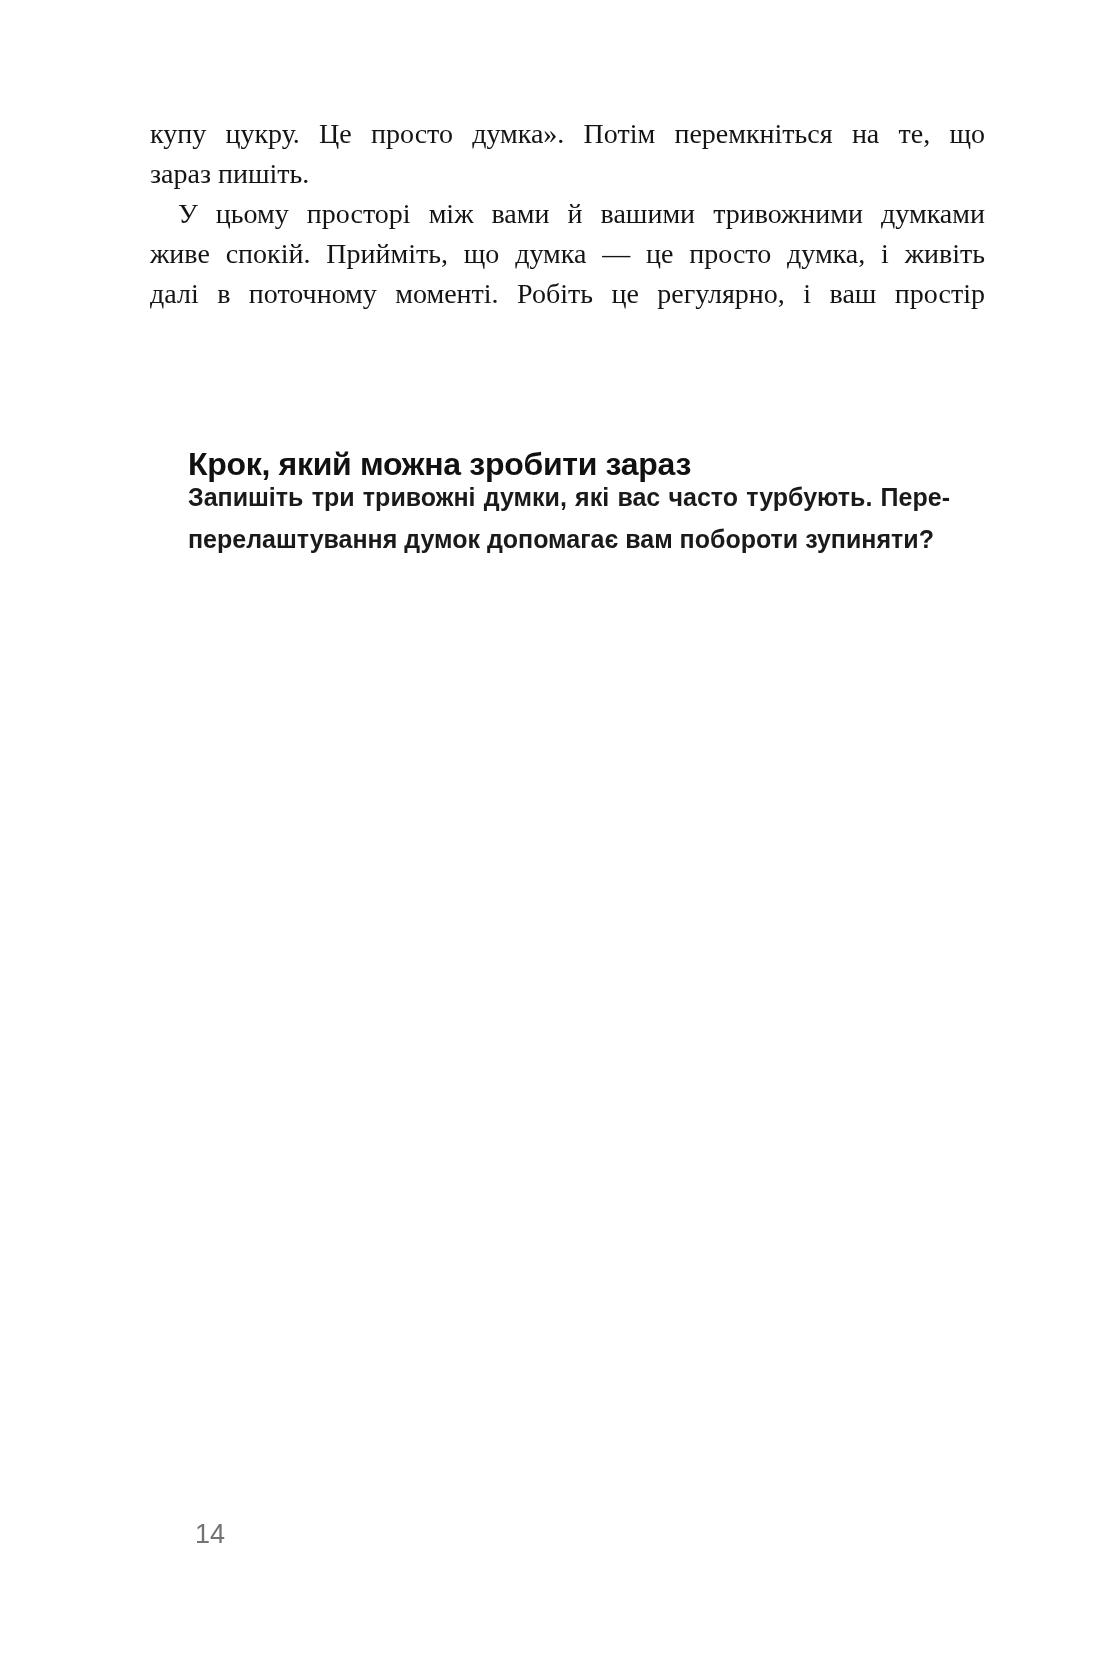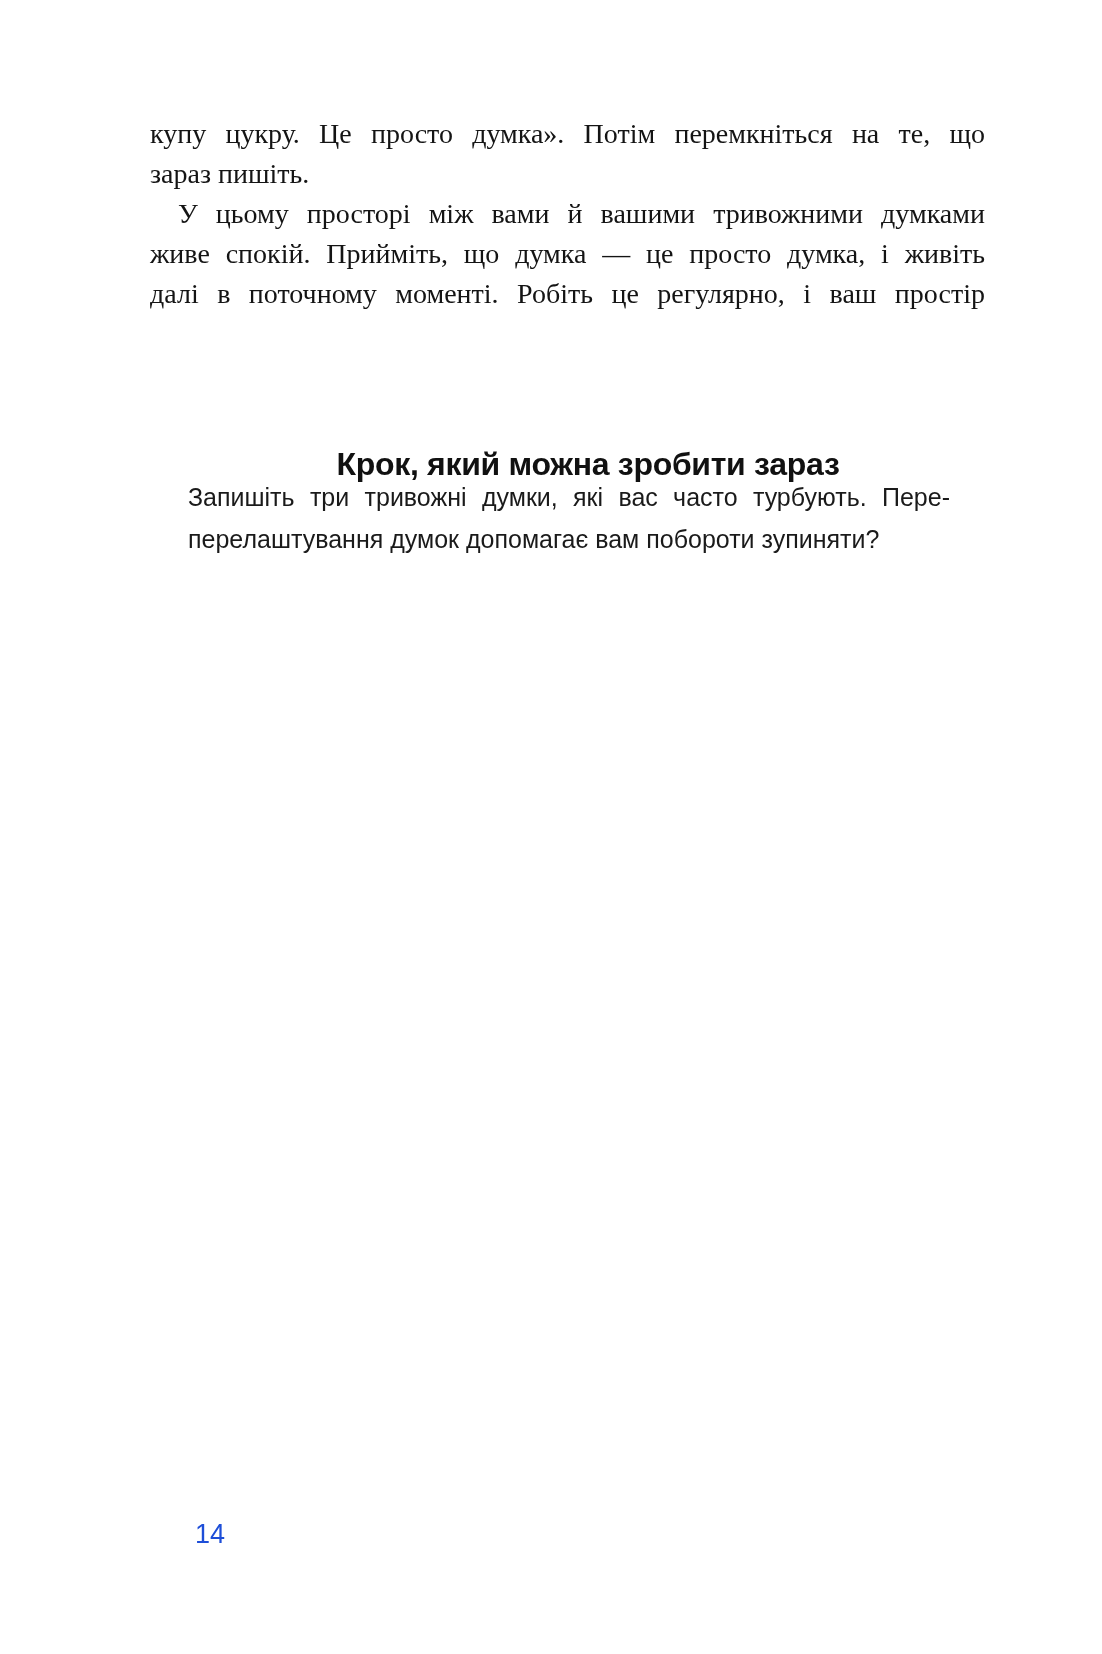--- a/index.html
+++ b/index.html
@@ -45,49 +45,49 @@
     left: 188px;
     top: 415px;
     width: 800px;
     font-family: "Liberation Sans", sans-serif;
     font-weight: bold;
     font-size: 32px;
     line-height: 44px;
     letter-spacing: -0.3px;
     color: #111111;
     white-space: nowrap;
-    text-align: center;
   }
   .section-para {
     position: absolute;
     left: 188px;
     top: 476px;
     width: 762px;
     font-family: "Liberation Sans", sans-serif;
     font-size: 25px;
     line-height: 42px;
     color: #1a1a1a;
+    font-weight: bold;
   }
   .section-para .line {
     height: 42px;
     white-space: nowrap;
   }
   .section-para .line.justify {
     white-space: normal;
     text-align: justify;
     text-align-last: justify;
   }
   .page-number {
     position: absolute;
     left: 195px;
     top: 1518px;
     font-family: "Liberation Sans", sans-serif;
     font-size: 27px;
     line-height: 32px;
-    color: #1d4ed8;
+    color: #737373;
   }
 </style>
 </head>
 <body>
 
 <div class="page">
 
   <div class="body-block">
     <div class="paragraph">
       <div class="line justify">купу цукру. Це просто думка». Потім перемкніться на те, що</div>

